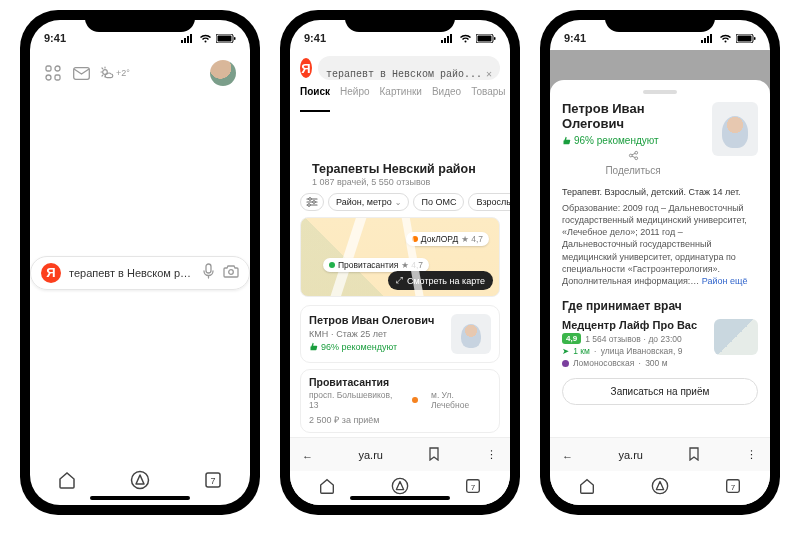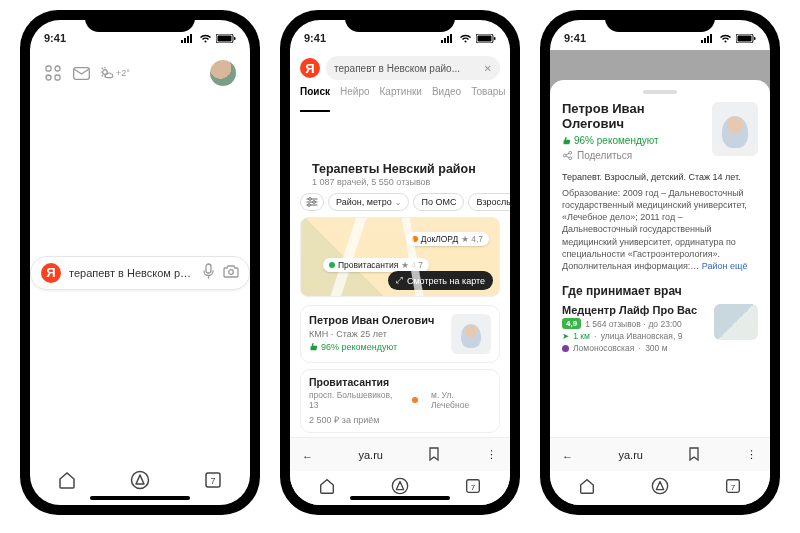--- a/index.html
+++ b/index.html
@@ -71,21 +71,21 @@
     height: 34px; border-top:1px solid #eee;
     display:flex; align-items:center; justify-content:space-between;
     padding: 0 12px; font-size:11px; background:#f9f9f9;
   }
   .browser-bottom .url { color:#222; }
   .nav-row { height:34px; display:flex; justify-content:space-around; align-items:center; background:#fff;}
 
   
   .p2-search-row { display:flex; align-items:center; gap:6px; padding:6px 10px; }
   .p2-search-field { flex:1; background:#f1f1f1; border-radius:14px; height:24px;
-    display:flex; align-items:center; padding:0 8px; font-size:10px; color:#555; gap:4px;}
+    display:flex; align-items:flex-end; padding:0 8px; font-size:10px; color:#555; gap:4px;font-family:Liberation Mono, monospace;}
   .p2-search-field .txt { flex:1; white-space:nowrap; overflow:hidden; text-overflow:ellipsis;}
   .tabs { display:flex; gap:10px; padding: 0 10px 4px; font-size:10px; color:#999;}
   .tabs .active { color:#000; font-weight:600; border-bottom:2px solid #000; padding-bottom:13px;}
   .section-title { padding: 6px 22px 0; margin-top: 40px; }
   .section-title h3 { font-size:12.5px; font-weight:700;}
   .section-title .sub { font-size:9px; color:#888; margin-top:1px;}
   .filters { display:flex; gap:4px; padding:6px 0 6px 10px; overflow:hidden;}
   .chip { border:1px solid #ddd; border-radius:10px; padding:3px 7px; font-size:9px;
     white-space:nowrap; display:flex; align-items:center; gap:3px;}
   .chip.icon-only { padding:3px 5px; }
@@ -123,21 +123,21 @@
 
   
   .sheet-dim { position:absolute; inset:0; background:rgba(0,0,0,.35);}
   .sheet { position:absolute; left:0; right:0; top:30px; bottom:0; background:#fff;
     border-radius:14px 14px 0 0; padding:10px 12px 0; overflow:hidden; display:flex; flex-direction:column;}
   .grip { width:34px; height:4px; background:#ddd; border-radius:3px; margin:0 auto 8px;}
   .p3-head { display:flex; gap:8px;}
   .p3-head-info { flex:1;}
   .p3-name { font-size:13px; font-weight:700; line-height:1.15;}
   .p3-rec { font-size:10px; color:#1a9e3e; margin-top:3px; display:flex; gap:3px; align-items:center;}
-  .p3-share { font-size:10px; color:#888; margin-top:4px; display:flex; gap:4px; align-items:center;}
+  .p3-share { font-size:10px; color:#888; margin-top:4px; display:flex; gap:4px; align-items:center;flex-direction:column;}
   .p3-photo { width:46px; height:54px; border-radius:6px;
     background: linear-gradient(#eef0f2,#eef0f2); position:relative; overflow:hidden;}
   .p3-photo::after{ content:""; position:absolute; left:50%; top:55%; transform:translate(-50%,-50%);
     width:26px; height:32px; border-radius:50% 50% 40% 40%;
     background: radial-gradient(circle at 50% 28%, #e7c8b0 0 30%, #c7d3e0 31% 100%);}
   .p3-desc { font-size:9px; line-height:1.35; color:#555; margin-top:10px;}
   .p3-desc .more { color:#3366cc;}
   .p3-section { font-size:12px; font-weight:700; margin-top:12px;}
   .clinic-block { display:flex; gap:12px; margin-top:6px;}
   .clinic-text { flex:1;}
@@ -455,20 +455,21 @@
             <div class="cb-line">
               <span class="metro-purple"></span>
               <span>Ломоносовская</span>
               <span>·</span>
               <span>300 м</span>
             </div>
           </div>
           <div class="clinic-img"></div>
         </div>
 
+        <div class="book-btn">Записаться на приём</div>
       </div>
     </div>
 
     <div class="browser-bottom" style="position:relative; z-index:5;">
       <span>←</span>
       <span class="url">ya.ru</span>
       <span><svg width="12" height="14" viewBox="0 0 12 14">
             <path d="M2 1h8v12l-4-3-4 3z" fill="none" stroke="#444" stroke-width="1.3"></path>
           </svg></span>
       <span style="letter-spacing:1px;">⋮</span>

